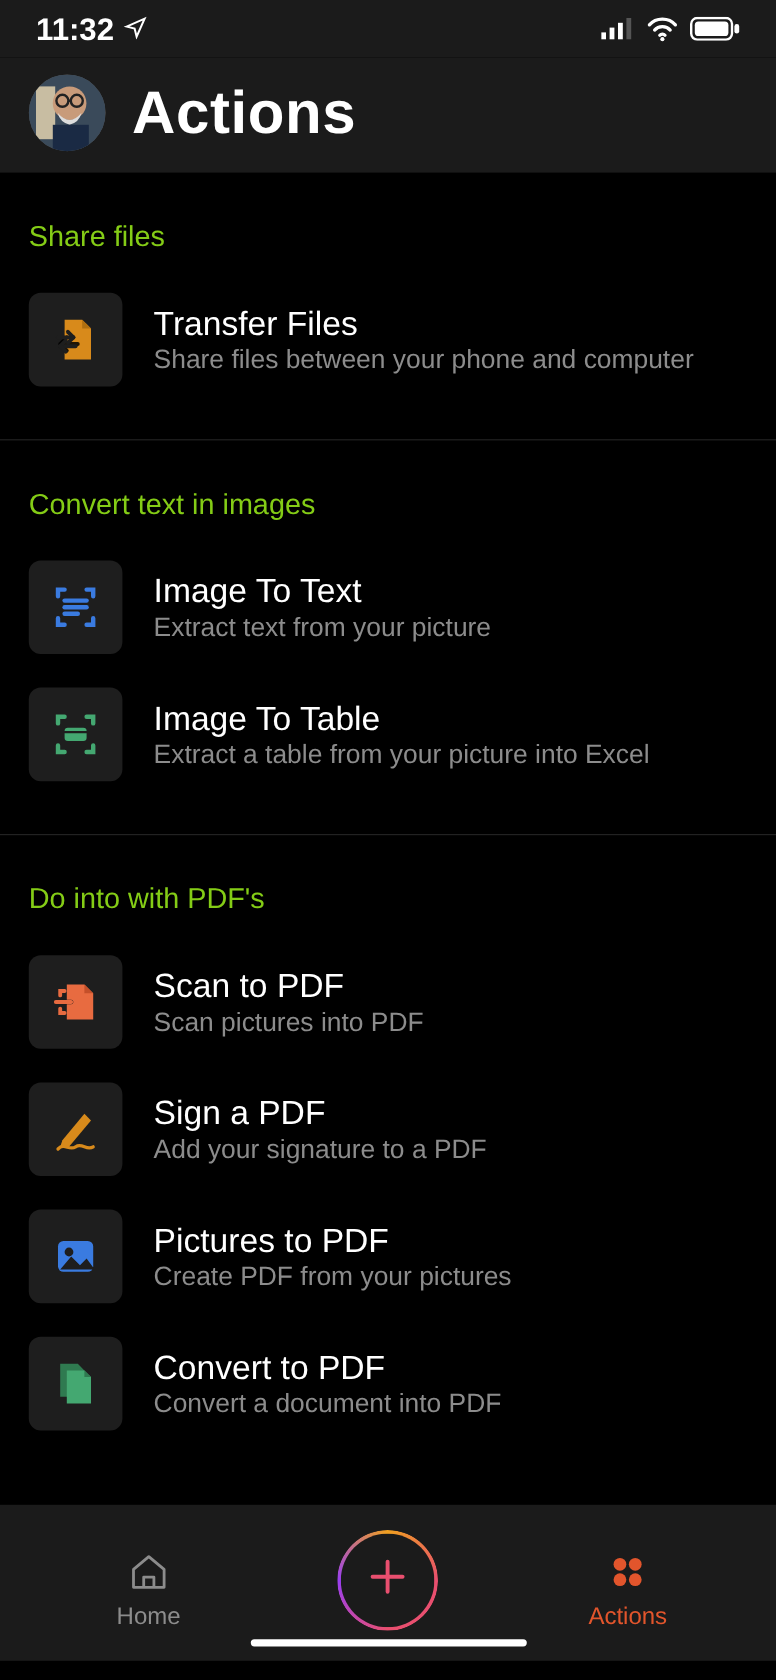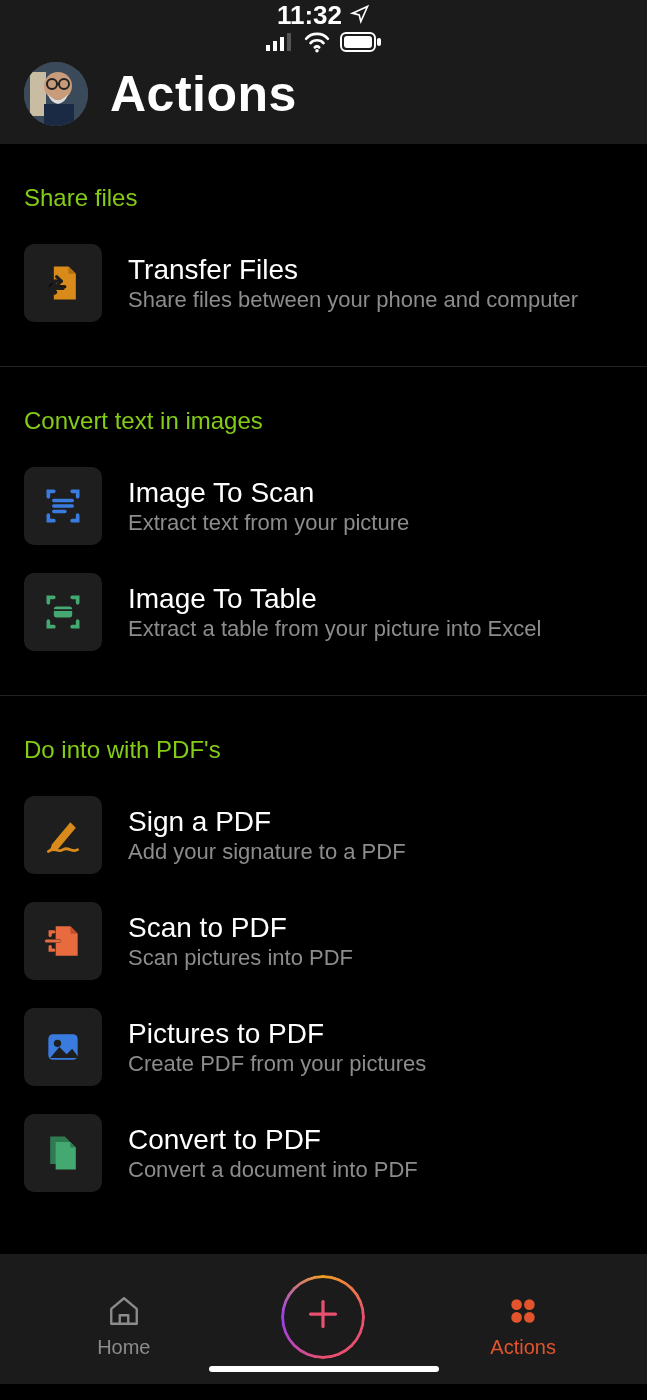--- a/index.html
+++ b/index.html
@@ -16,21 +16,20 @@
   
   .status-bar {
     height: 48px;
     background: #1b1b1b;
     display: flex;
     align-items: center;
     justify-content: space-between;
     padding: 0 30px;
     font-size: 26px;
     font-weight: 600;
-    flex-direction: column;
   }
   .status-left { display:flex; align-items:center; gap:8px; }
   .status-right { display:flex; align-items:center; gap:10px; }
   .status-right svg { display:block; }
 
   
   .header {
     background: #1b1b1b;
     display: flex;
     align-items: center;
@@ -227,21 +226,21 @@
           <path d="M8 14 V8 H14"></path>
             <path d="M34 8 H40 V14"></path>
           <path d="M40 34 V40 H34"></path>
             <path d="M14 40 H8 V34"></path>
           <line x1="14" y1="18" x2="34" y2="18"></line>
           <line x1="14" y1="24" x2="34" y2="24"></line>
           <line x1="14" y1="30" x2="26" y2="30"></line>
         </svg>
       </div>
       <div class="action-text">
-        <span class="action-title">Image To Scan</span>
+        <span class="action-title">Image To Text</span>
         <span class="action-sub">Extract text from your picture</span>
       </div>
     </div>
 
     <div class="action-row">
       <div class="action-icon">
         <svg viewBox="0 0 48 48" fill="none" stroke="#44a871" stroke-width="4" stroke-linecap="round">
           <path d="M8 14 V8 H14"></path>
             <path d="M34 8 H40 V14"></path>
           <path d="M40 34 V40 H34"></path>
@@ -255,50 +254,50 @@
         <span class="action-sub">Extract a table from your picture into Excel</span>
       </div>
     </div>
   </div>
 
   <div class="section">
     <div class="section-title">Do into with PDF's</div>
 
     <div class="action-row">
       <div class="action-icon">
-        <svg viewBox="0 0 48 48" fill="none">
-          <path d="M12 34 L32 10 L38 16 L18 40 L10 40 Z" fill="#d88a1b"></path>
-          <path d="M8 42 C14 36 18 44 24 40 C30 36 34 44 40 40" stroke="#d88a1b" stroke-width="3" stroke-linecap="round"></path>
-        </svg>
-      </div>
-      <div class="action-text">
-        <span class="action-title">Sign a PDF</span>
-        <span class="action-sub">Add your signature to a PDF</span>
-      </div>
-    </div>
-
-    <div class="action-row">
-      <div class="action-icon">
         <svg viewBox="0 0 48 48" fill="none" stroke-linecap="round">
           <path d="M16 8 H32 L40 16 V40 H16 Z" fill="#e86b40"></path>
           <path d="M32 8 V16 H40 Z" fill="#c4502a"></path>
           <path d="M10 18 V14 H14" stroke="#e86b40" stroke-width="3.5"></path>
           <path d="M10 30 V34 H14" stroke="#e86b40" stroke-width="3.5"></path>
           <line x1="6" y1="24" x2="20" y2="24" stroke="#1e1e1e" stroke-width="4"></line>
           <line x1="6" y1="24" x2="20" y2="24" stroke="#e86b40" stroke-width="3.5"></line>
         </svg>
       </div>
       <div class="action-text">
         <span class="action-title">Scan to PDF</span>
         <span class="action-sub">Scan pictures into PDF</span>
       </div>
     </div>
 
     <div class="action-row">
       <div class="action-icon">
+        <svg viewBox="0 0 48 48" fill="none">
+          <path d="M12 34 L32 10 L38 16 L18 40 L10 40 Z" fill="#d88a1b"></path>
+          <path d="M8 42 C14 36 18 44 24 40 C30 36 34 44 40 40" stroke="#d88a1b" stroke-width="3" stroke-linecap="round"></path>
+        </svg>
+      </div>
+      <div class="action-text">
+        <span class="action-title">Sign a PDF</span>
+        <span class="action-sub">Add your signature to a PDF</span>
+      </div>
+    </div>
+
+    <div class="action-row">
+      <div class="action-icon">
         <svg viewBox="0 0 48 48">
           <rect x="8" y="10" width="32" height="28" rx="5" fill="#3a7be0"></rect>
           <circle cx="18" cy="20" r="4" fill="#1e1e1e"></circle>
           <path d="M10 36 L20 24 L28 32 L34 26 L40 34 V36 Z" fill="#1e1e1e"></path>
         </svg>
       </div>
       <div class="action-text">
         <span class="action-title">Pictures to PDF</span>
         <span class="action-sub">Create PDF from your pictures</span>
       </div>

